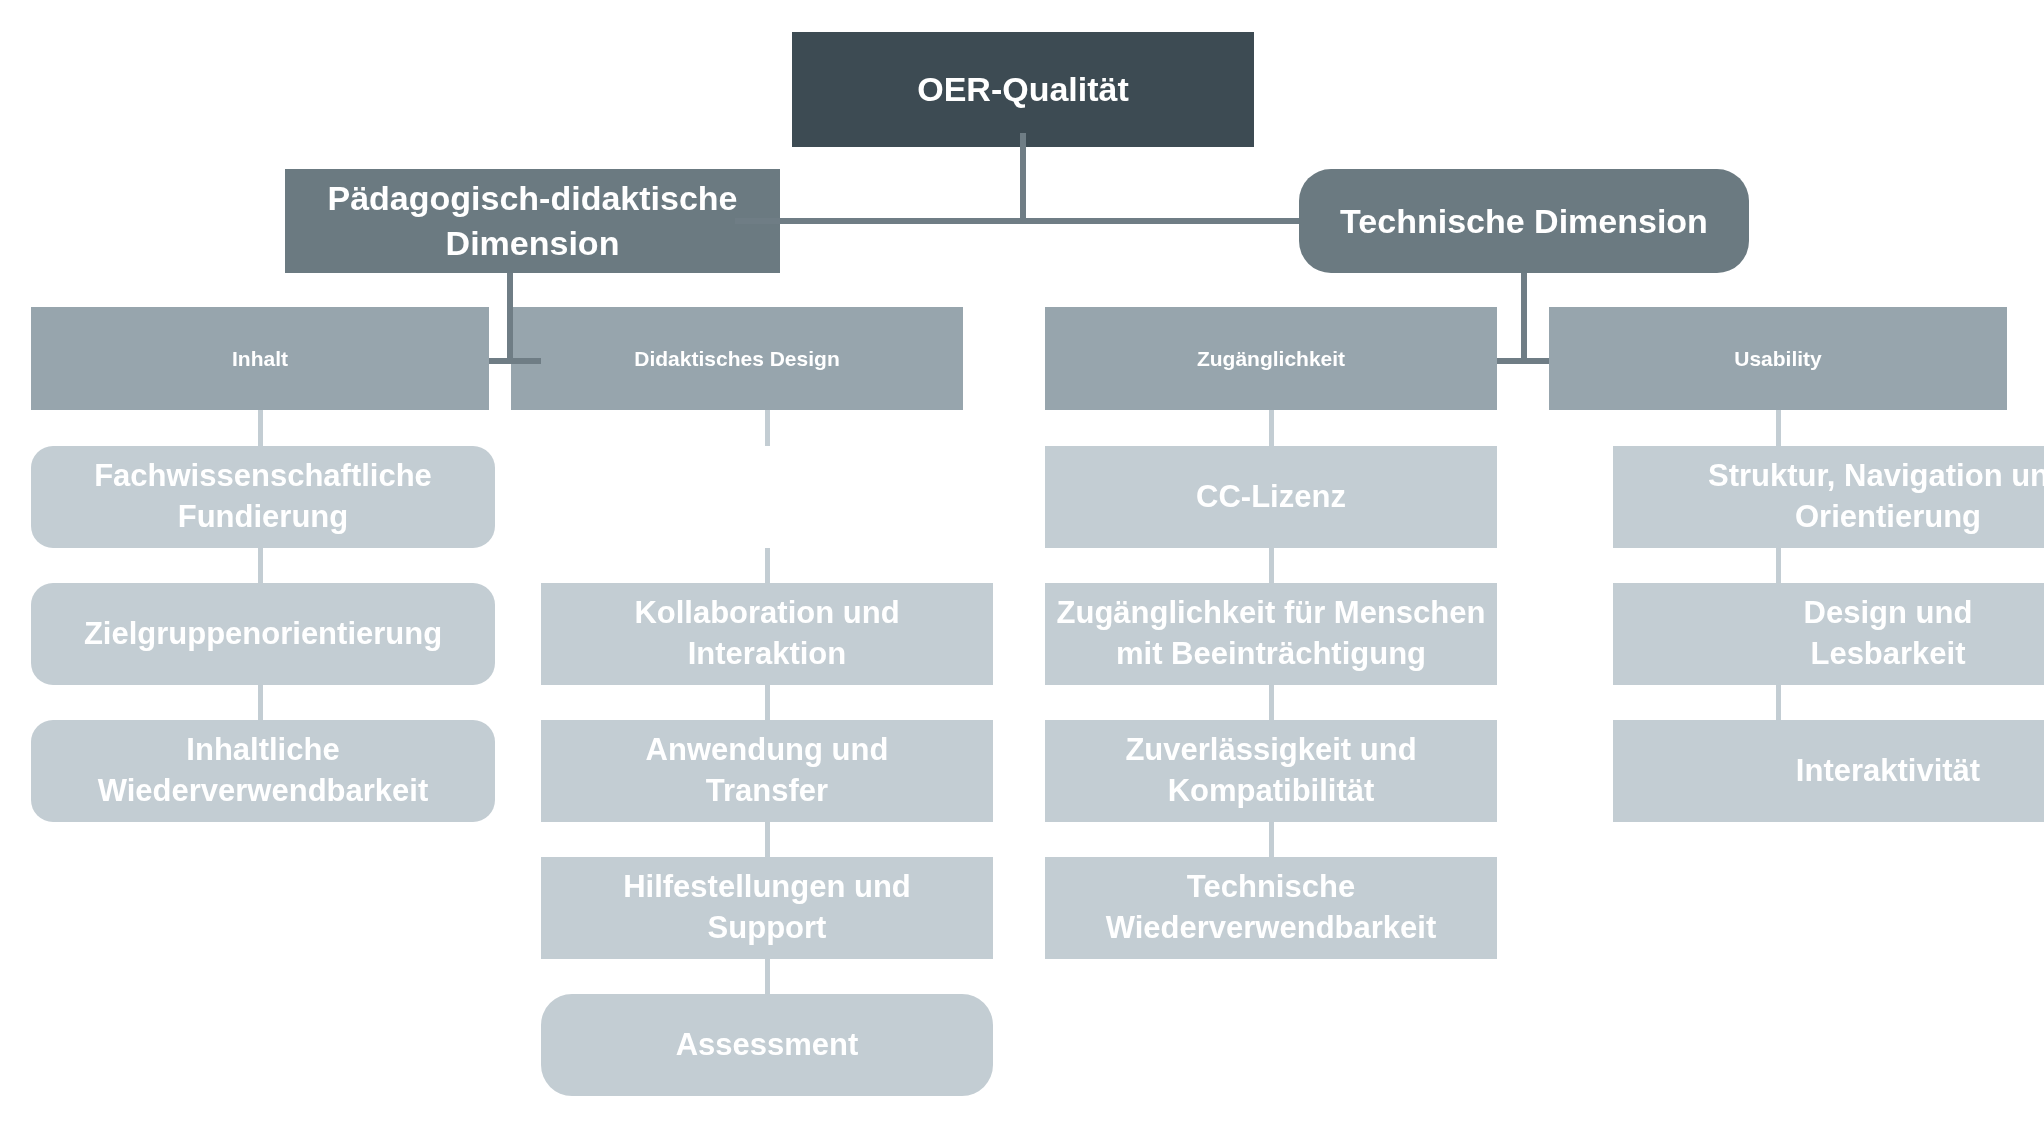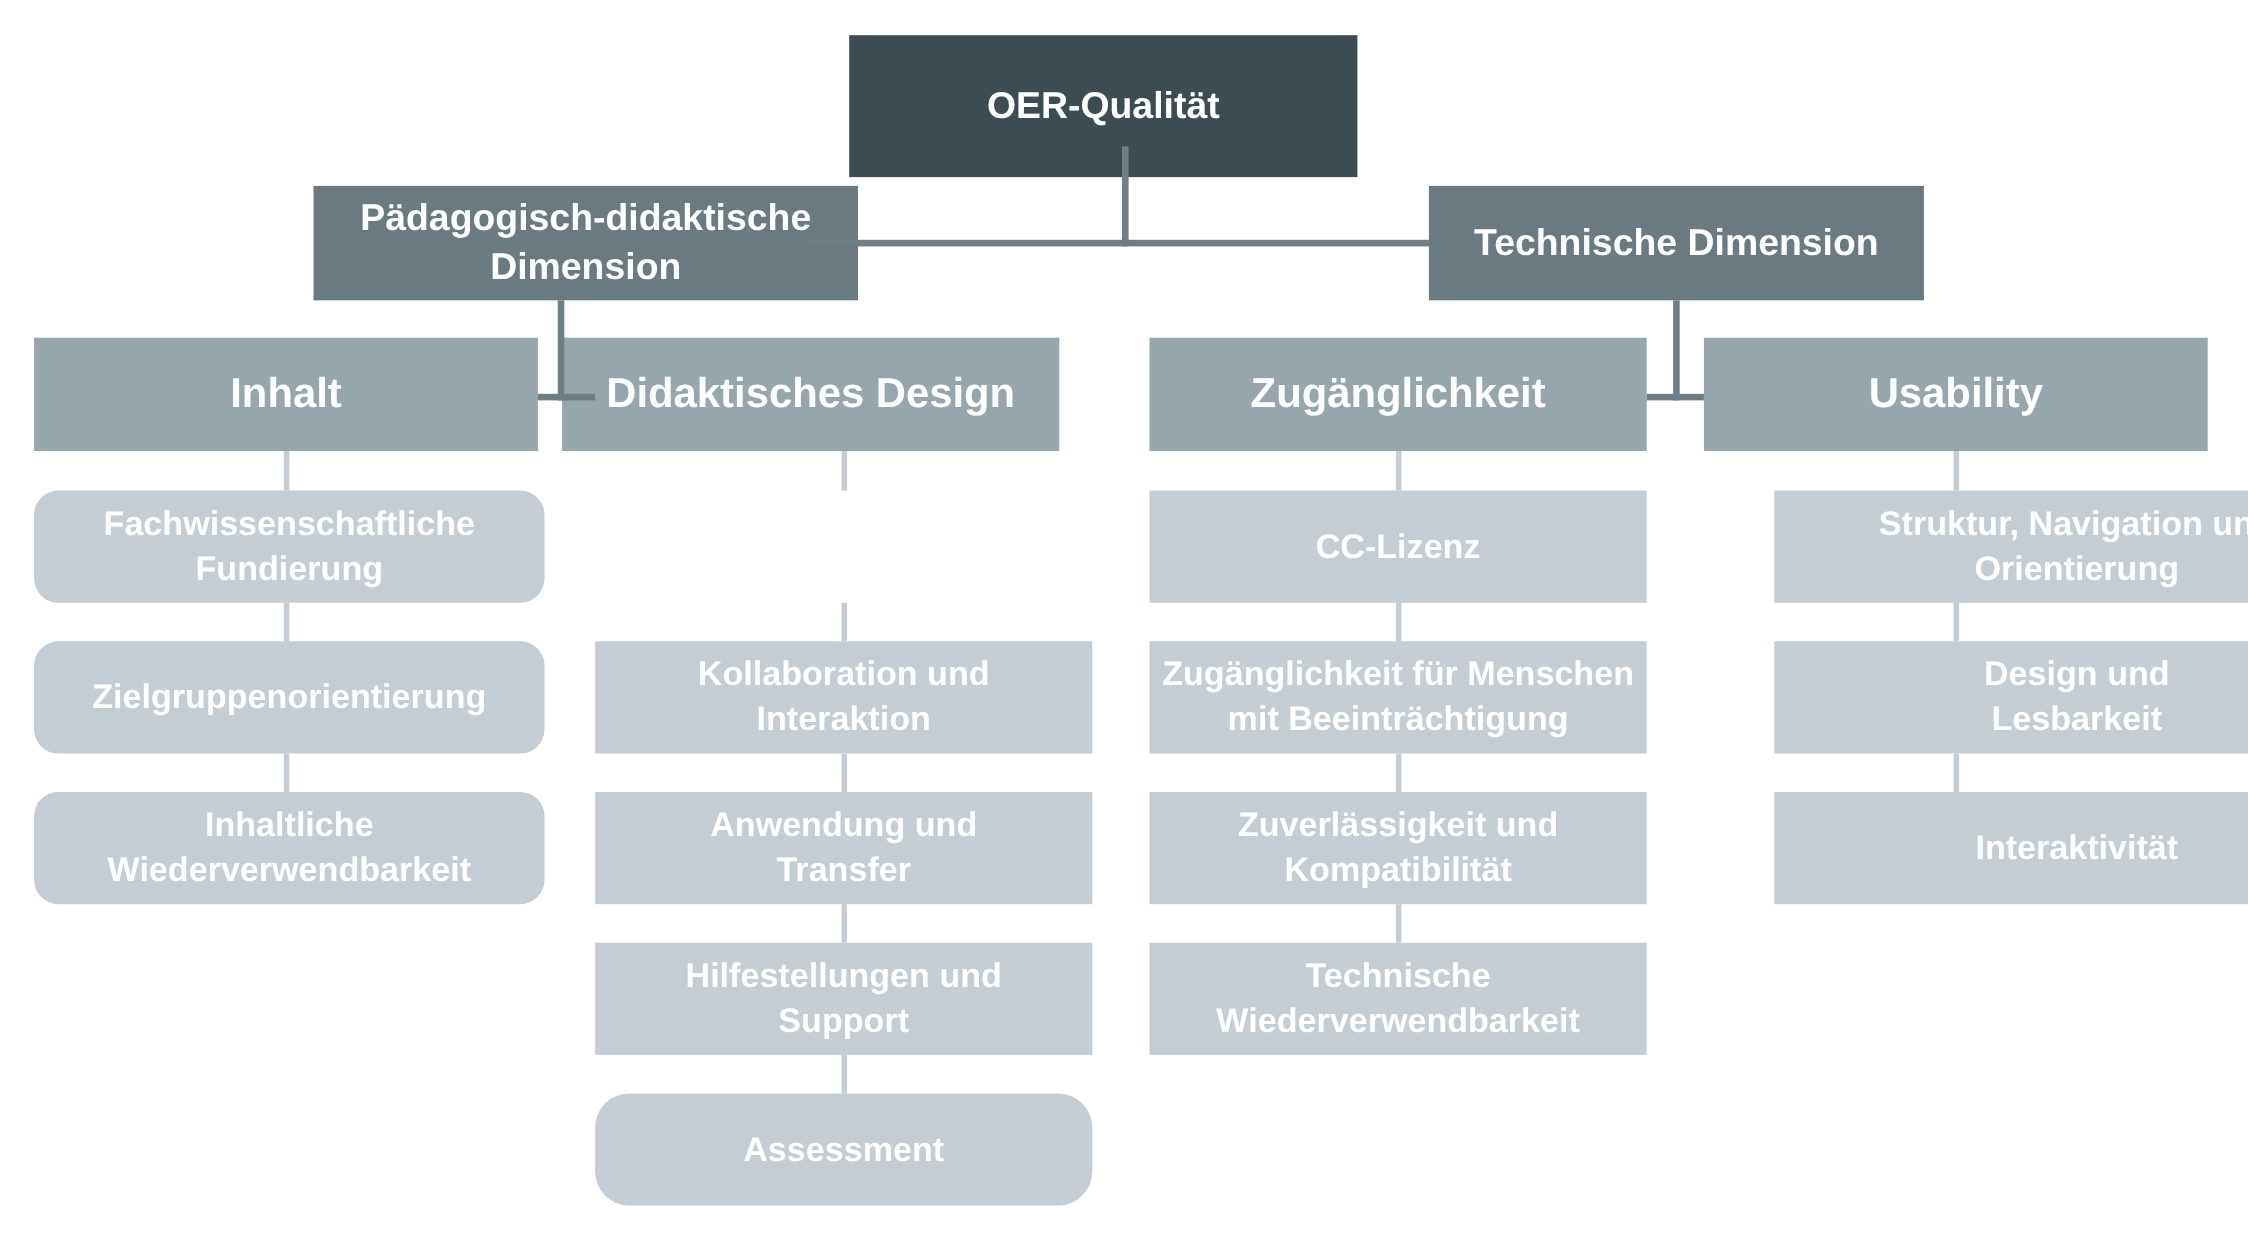--- a/index.html
+++ b/index.html
@@ -31,36 +31,36 @@
   .root-node {
     background: #3D4B53;
     font-size: 34px;
   }
   .dim-node {
     background: #6B7A81;
     font-size: 34px;
   }
   .cat-node {
     background: #97A5AD;
-    font-size: 38px;
+    font-size: 21px;
   }
   .item-node {
     background: #C3CDD3;
     font-size: 31px;
   }
   .conn {
     position: absolute;
   }
   .conn-dark { background: #6F7D85; }
   .conn-light { background: #C3CDD3; }
 
   
-  .b-root { left: 772px;  top: 32px;  width: 462px; height: 129px; }
+  .b-root { left: 792px;  top: 32px;  width: 462px; height: 115px; }
   .b-dim1 { left: 285px;  top: 169px; width: 495px; height: 104px; }
-  .b-dim2 { left: 1299px; top: 169px; width: 450px; height: 104px; }
+  .b-dim2 { left: 1299px; top: 169px; width: 450px; height: 104px; border-radius: 32px; }
 
   .b-c1h  { left: 31px;   top: 307px; width: 458px; height: 103px; }
   .b-c2h  { left: 511px;  top: 307px; width: 452px; height: 103px; }
   .b-c3h  { left: 1045px; top: 307px; width: 452px; height: 103px; }
   .b-c4h  { left: 1549px; top: 307px; width: 458px; height: 103px; }
 
   .col1 { left: 31px;   width: 464px; border-radius: 22px; }
   .col2 { left: 541px;  width: 452px; }
   .col3 { left: 1045px; width: 452px; }
   .col4 { left: 1597px; width: 550px; margin-left: 16px; }

